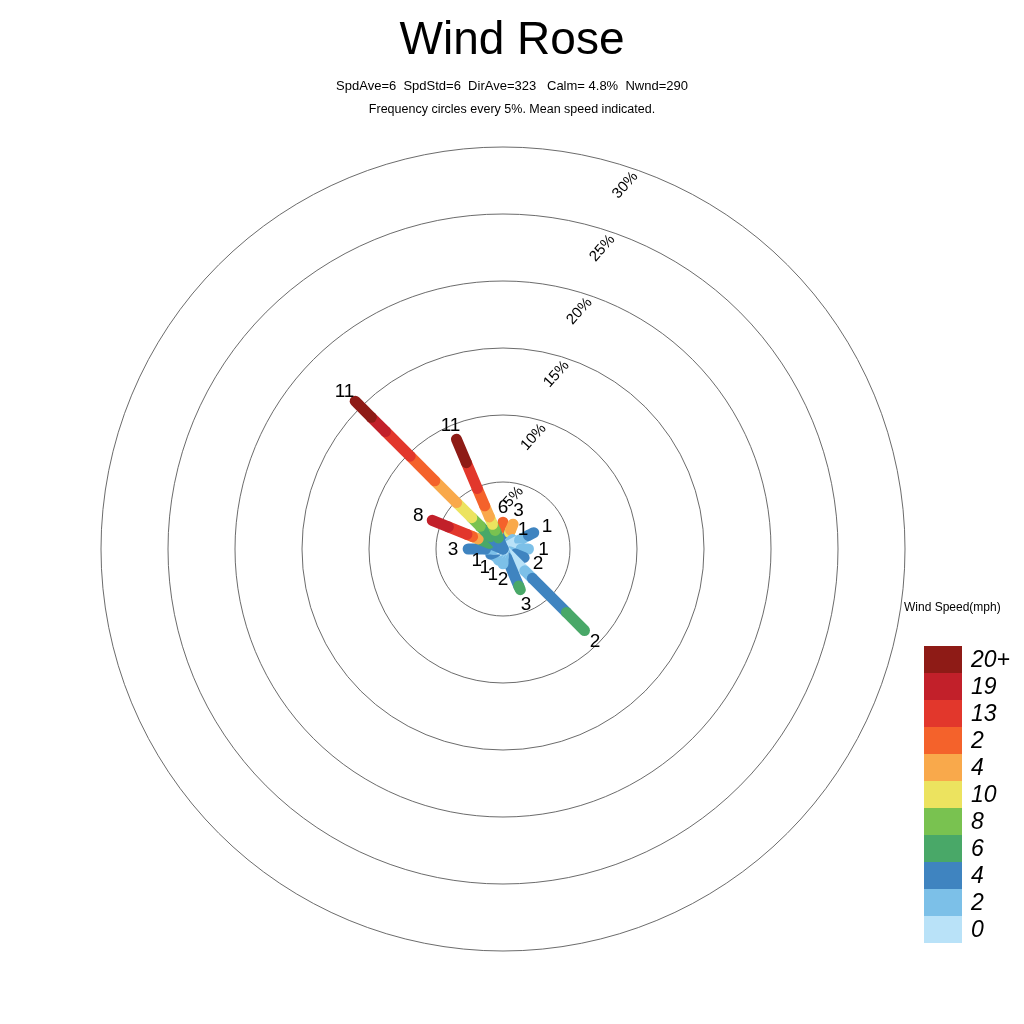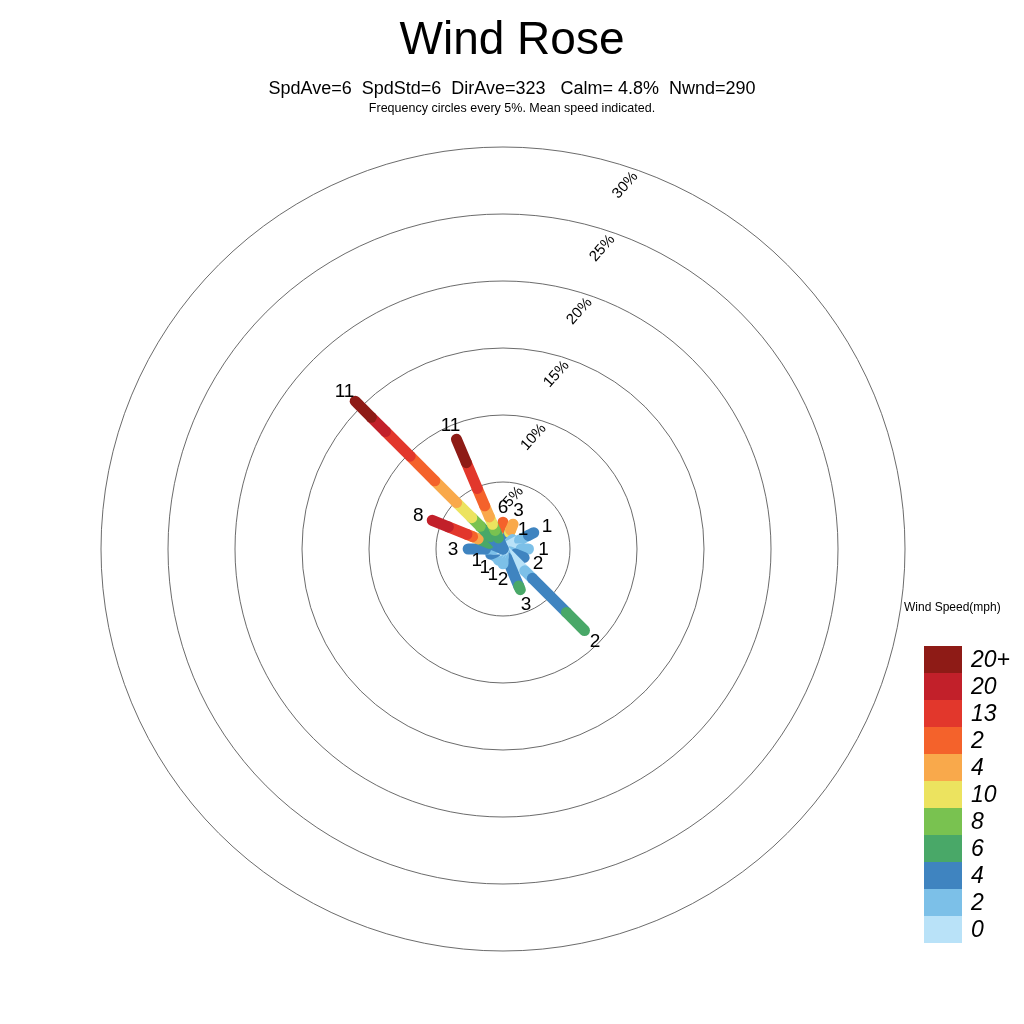--- a/index.html
+++ b/index.html
@@ -25,27 +25,27 @@
     text-align: center;
   }
   #chart-title {
     font-size: 46px;
     font-weight: normal;
     letter-spacing: 0px;
     margin: 14px 0 0 0;
     line-height: 1.05;
   }
   #chart-stats {
-    font-size: 18px;
+    font-size: 13px;
     margin-top: 16px;
     white-space: pre;
   }
   #chart-note {
     font-size: 12.5px;
-    margin-top: 2px;
+    margin-top: 9px;
   }
 
   
   #plot-area {
     position: absolute;
     left: 0;
     top: 0;
     width: 1024px;
     height: 1024px;
   }
@@ -239,21 +239,21 @@
 
 <div id="legend">
   <div id="legend-title">Wind Speed(mph)</div>
   <div id="legend-swatches">
       <div class="legend-row">
         <span class="legend-color" style="background: rgb(142, 27, 22);"></span>
         <span class="legend-label">20+</span>
       </div>
       <div class="legend-row">
         <span class="legend-color" style="background: rgb(194, 32, 42);"></span>
-        <span class="legend-label">20</span>
+        <span class="legend-label">19</span>
       </div>
       <div class="legend-row">
         <span class="legend-color" style="background: rgb(226, 55, 44);"></span>
         <span class="legend-label">13</span>
       </div>
       <div class="legend-row">
         <span class="legend-color" style="background: rgb(244, 98, 43);"></span>
         <span class="legend-label">2</span>
       </div>
       <div class="legend-row">

